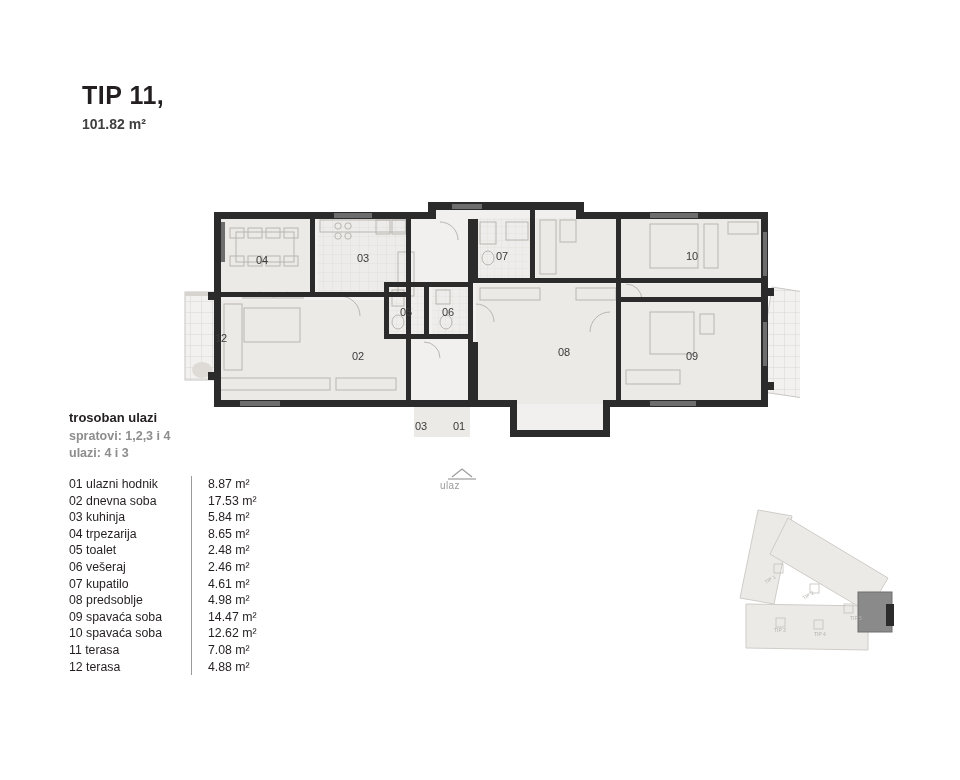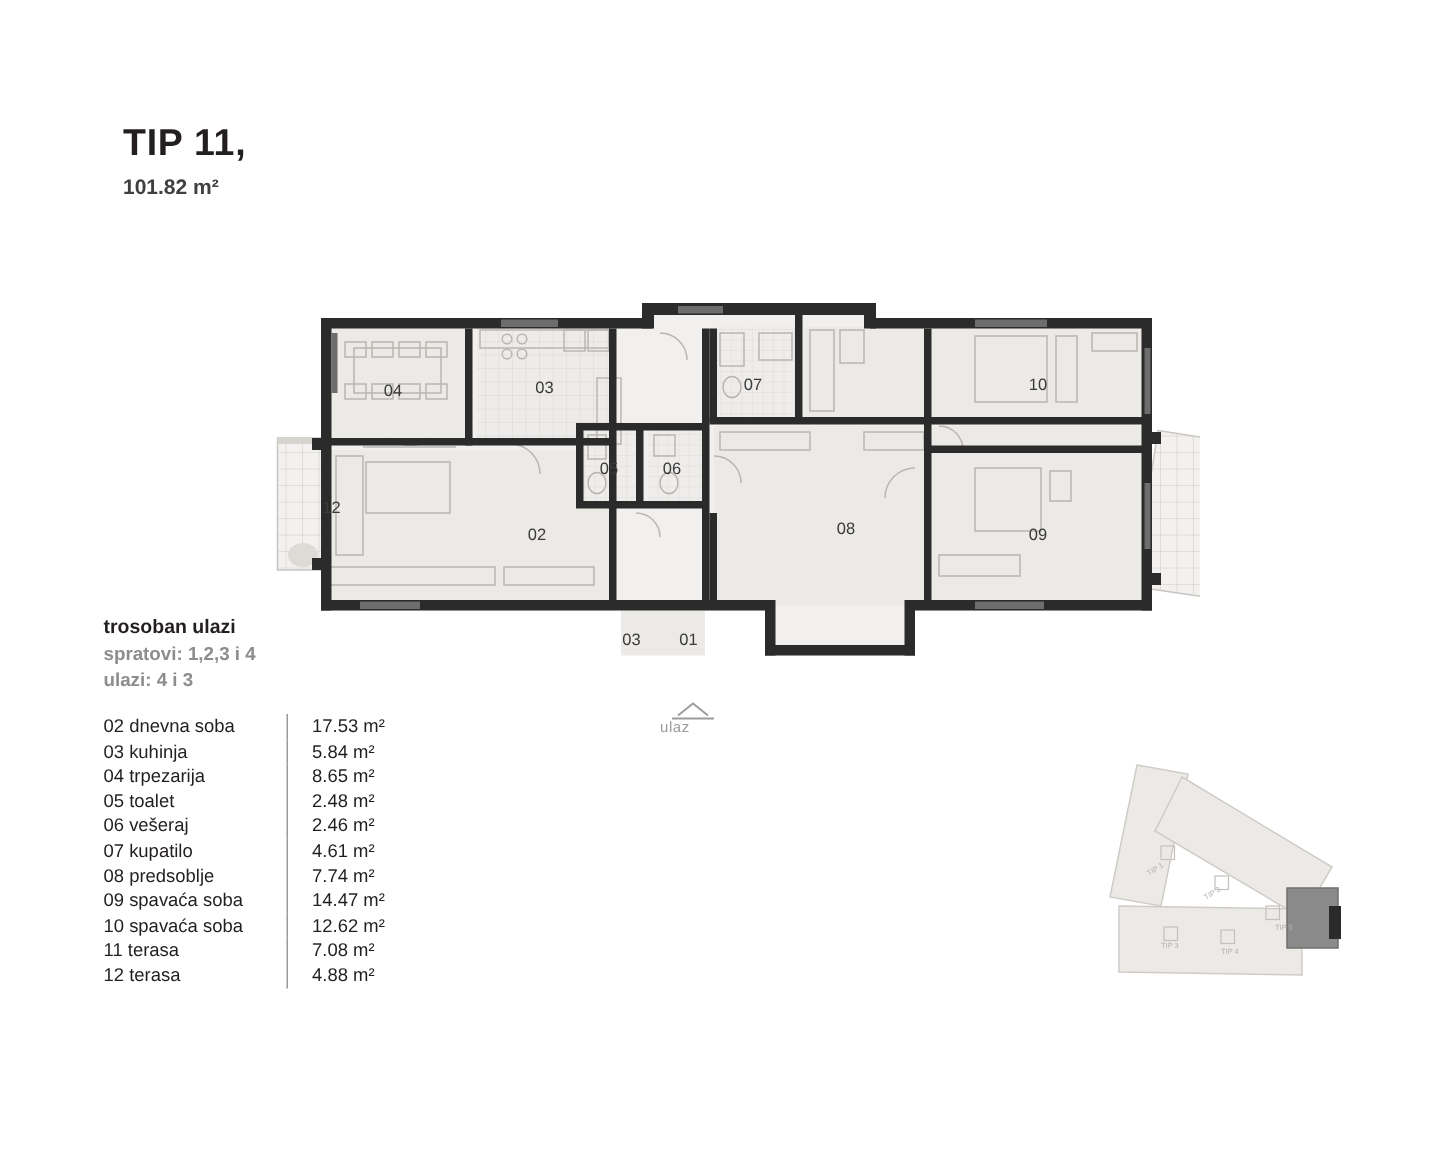--- a/index.html
+++ b/index.html
@@ -294,20 +294,25 @@
 <div id="entry-label">ulaz</div>
 
 <div id="meta-block">
   <div id="meta-type">trosoban ulazi</div>
   <div class="meta-line">spratovi: 1,2,3 i 4</div>
   <div class="meta-line">ulazi: 4 i 3</div>
 </div>
 
 <div id="legend">
   <div class="legend-row">
+    <span class="legend-label">01 ulazni hodnik</span>
+    <span class="legend-sep"></span>
+    <span class="legend-area">8.87 m²</span>
+  </div>
+  <div class="legend-row">
     <span class="legend-label">02 dnevna soba</span>
     <span class="legend-sep"></span>
     <span class="legend-area">17.53 m²</span>
   </div>
   <div class="legend-row">
     <span class="legend-label">03 kuhinja</span>
     <span class="legend-sep"></span>
     <span class="legend-area">5.84 m²</span>
   </div>
   <div class="legend-row">
@@ -326,21 +331,21 @@
     <span class="legend-area">2.46 m²</span>
   </div>
   <div class="legend-row">
     <span class="legend-label">07 kupatilo</span>
     <span class="legend-sep"></span>
     <span class="legend-area">4.61 m²</span>
   </div>
   <div class="legend-row">
     <span class="legend-label">08 predsoblje</span>
     <span class="legend-sep"></span>
-    <span class="legend-area">7.74 m²</span>
+    <span class="legend-area">4.98 m²</span>
   </div>
   <div class="legend-row">
     <span class="legend-label">09 spavaća soba</span>
     <span class="legend-sep"></span>
     <span class="legend-area">14.47 m²</span>
   </div>
   <div class="legend-row">
     <span class="legend-label">10 spavaća soba</span>
     <span class="legend-sep"></span>
     <span class="legend-area">12.62 m²</span>

